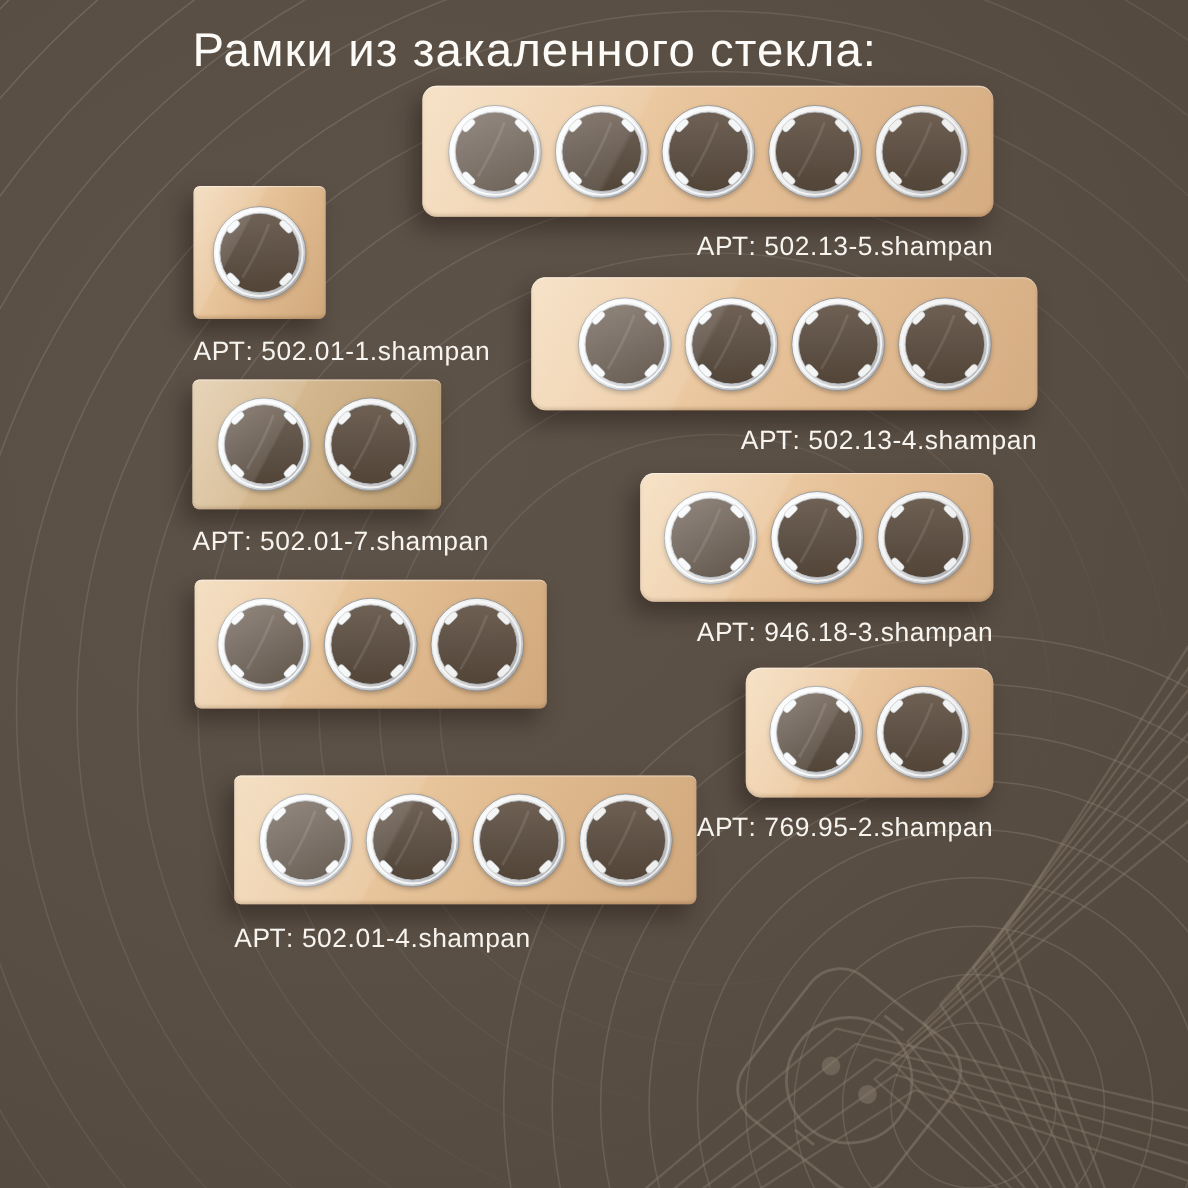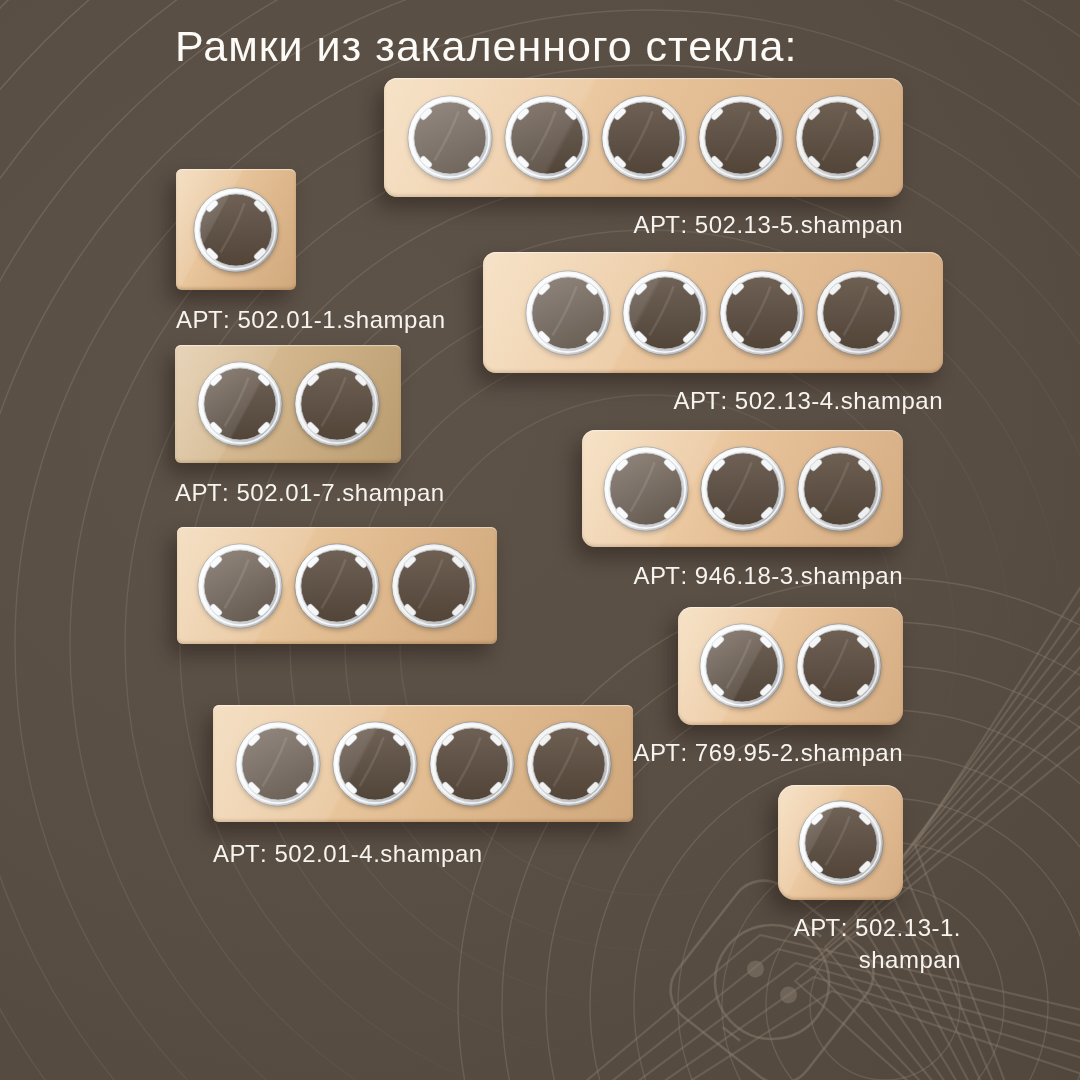--- a/index.html
+++ b/index.html
@@ -241,25 +241,14 @@
         <div class="frame s13" style="height: 118px; border-radius: 14px;">
           <svg class="ring" viewBox="0 0 100 100">
             <use href="#ringSym"></use>
           </svg>
           <svg class="ring" viewBox="0 0 100 100">
             <use href="#ringSym"></use>
           </svg>
         </div>
         <div class="label right" style="top: 131px;">АРТ: 769.95-2.shampan</div>
       </div>
-      <div class="card" style="left: 778px; top: 785px; width: 125px;">
-        <div class="frame s13" style="height: 115px; border-radius: 17px;">
-          <svg class="ring" viewBox="0 0 100 100">
-            <use href="#ringSym"></use>
-          </svg>
-        </div>
-        <div class="label right twoline" style="top: 127px;">
-          <div>АРТ: 502.13-1.</div>
-          <div>shampan</div>
-        </div>
-      </div>
     </div>
 </div>
 
 </body></html>

